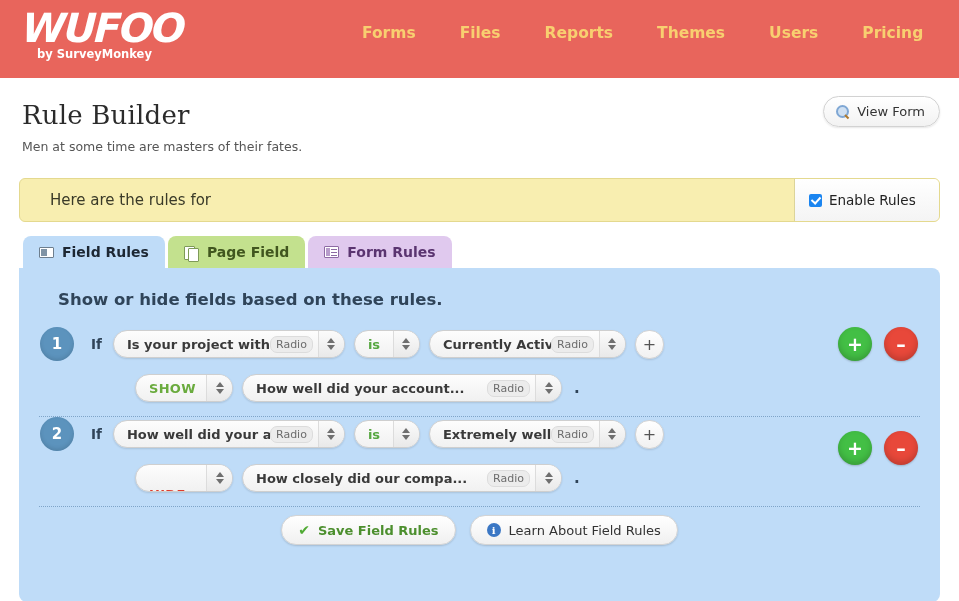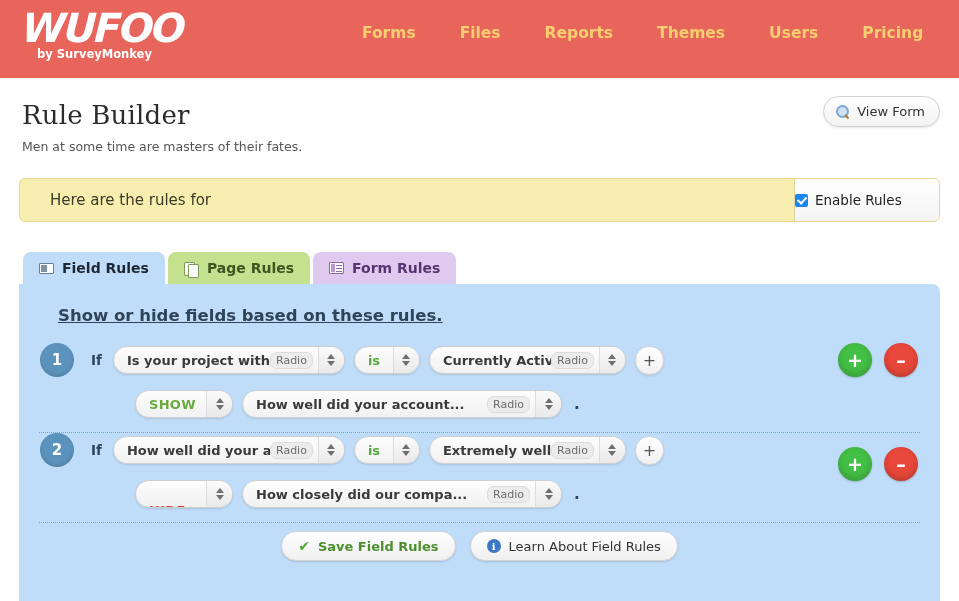--- a/index.html
+++ b/index.html
@@ -146,20 +146,21 @@
     color: #3a3a28;
   }
   .banner-text b { font-weight: bold; margin-left: 5px; }
   .banner-toggle {
     width: 145px;
     background: linear-gradient(to bottom,#ffffff 0%,#f4f4f4 100%);
     border-left: 1px solid #dcd49a;
     display: flex;
     align-items: center;
     gap: 7px;
+    padding-left: 14px;
     font-size: 13.5px;
     color: #222;
     cursor: pointer;
   }
   .cbx {
     width: 13px; height: 13px;
     border-radius: 2px;
     background: #1b85f0;
     position: relative;
     flex: none;
@@ -190,21 +191,21 @@
     height: 32px;
     padding: 0 16px;
     border-radius: 8px 8px 0 0;
     font-size: 14px;
     font-weight: bold;
     cursor: pointer;
     white-space: nowrap;
   }
   .tab-field { background: #bfdcf8; color: #1d2733; }
   .tab-page  { background: #c3e18e; color: #41561f; }
-  .tab-form  { background: #e0c9ee; color: #5a3470; margin-top: 16px; }
+  .tab-form  { background: #e0c9ee; color: #5a3470; }
 
   .ic-field, .ic-page, .ic-form {
     width: 15px; height: 13px;
     display: inline-block;
     position: relative;
     flex: none;
   }
   .ic-field {
     border: 1px solid #6d7e8e;
     background: #ffffff;
@@ -256,21 +257,20 @@
     padding: 18px 18px 14px 18px;
     min-height: 334px;
     position: relative;
   }
   .panel-head {
     font-size: 16.5px;
     font-weight: bold;
     color: #2f4459;
     padding: 4px 0 0 21px;
     margin-bottom: 18px;
-    text-decoration: underline;
   }
 
   .rule {
     position: relative;
     padding: 0 0 14px 0;
   }
   .rule-divider {
     border-top: 1px dotted #7fa4c8;
     margin: 0 2px;
   }
@@ -493,21 +493,21 @@
   </div>
 </div>
 
 <div class="tabs">
   <div class="tab tab-field">
     <span class="ic-field"></span>
     <span>Field Rules</span>
   </div>
   <div class="tab tab-page">
     <span class="ic-page"></span>
-    <span>Page Rules</span>
+    <span>Page Field</span>
   </div>
   <div class="tab tab-form">
     <span class="ic-form"></span>
     <span>Form Rules</span>
   </div>
 </div>
 
 <div class="panel">
   <div class="panel-head">Show or hide fields based on these rules.</div>
 

